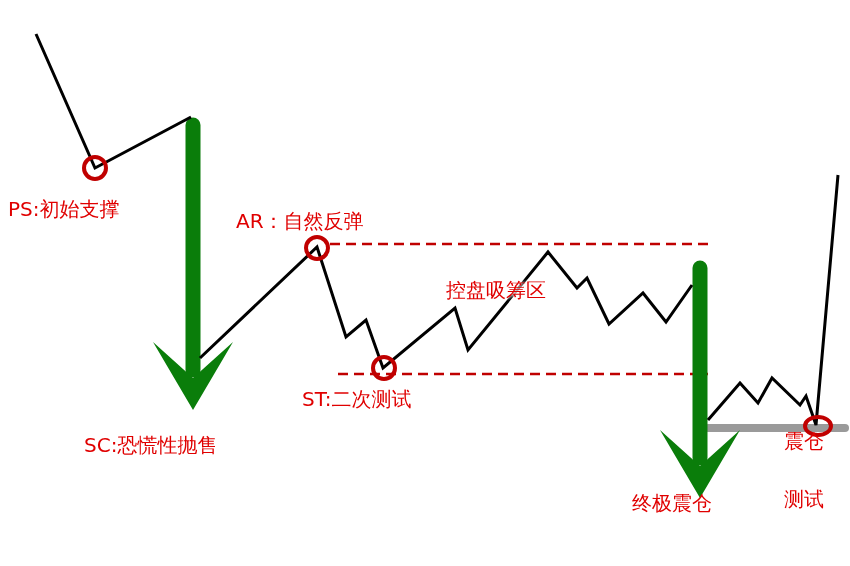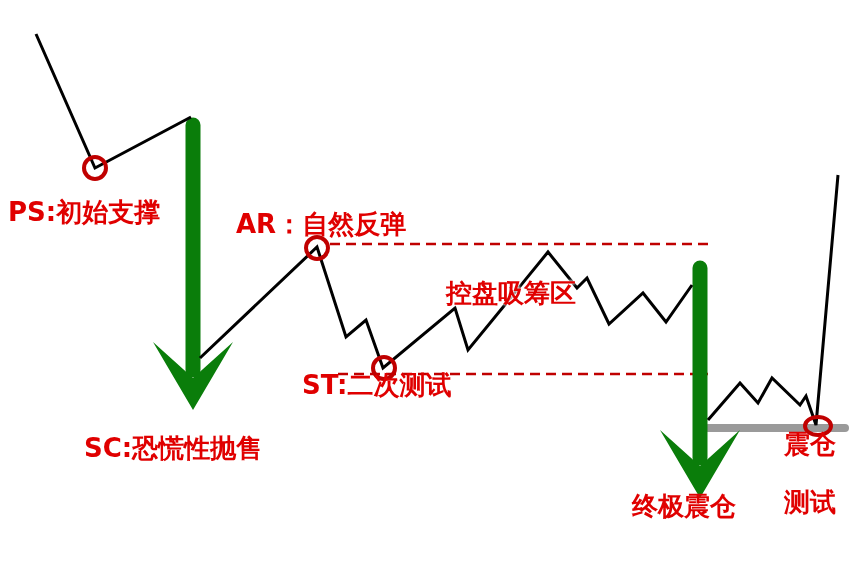--- a/index.html
+++ b/index.html
@@ -1,18 +1,18 @@
 <!DOCTYPE html>
 <html><head>
 <meta charset="utf-8">
 <style>
   html, body { margin:0; padding:0; background:#ffffff; }
   body { width:850px; height:566px; position:relative; overflow:hidden; font-family:"DejaVu Sans", sans-serif; }
   #canvas { position:absolute; left:0; top:0; }
-  .lbl { position:absolute; color:#e00000; font-weight:bold; font-size:26px; line-height:1.1; white-space:nowrap; font-family:"DejaVu Sans", sans-serif; }
+  .lbl { position:absolute; color:#e00000; font-weight:normal; font-size:20px; line-height:1.1; white-space:nowrap; font-family:"DejaVu Sans", sans-serif; }
 </style>
 </head>
 <body>
 
 <svg id="canvas" width="850" height="566" viewBox="0 0 850 566" xmlns="http://www.w3.org/2000/svg">
   <g id="range-lines">
       <line x1="330" y1="244" x2="708" y2="244" stroke="#c00000" stroke-width="2.5" stroke-dasharray="10 6"></line>
       <line x1="338" y1="374" x2="708" y2="374" stroke="#c00000" stroke-width="2.5" stroke-dasharray="10 6"></line>
     </g>
   <g id="support">
@@ -37,17 +37,17 @@
       <circle cx="95" cy="168" r="11" fill="none" stroke="#c00000" stroke-width="4"></circle>
       <circle cx="317" cy="248" r="11" fill="none" stroke="#c00000" stroke-width="4"></circle>
       <circle cx="384" cy="368" r="11" fill="none" stroke="#c00000" stroke-width="4"></circle>
       <ellipse cx="818" cy="426" rx="13" ry="9" fill="none" stroke="#c00000" stroke-width="4"></ellipse>
     </g>
 </svg>
 
 <div class="lbl" style="left:8px; top:198px;">PS:初始支撑</div>
 <div class="lbl" style="left:236px; top:210px;">AR：自然反弹</div>
 <div class="lbl" style="left:84px; top:434px;">SC:恐慌性抛售</div>
-<div class="lbl" style="left:302px; top:371px;">ST:二次测试</div>
+<div class="lbl" style="left:302px; top:388px;">ST:二次测试</div>
 <div class="lbl" style="left:446px; top:279px; text-shadow:0 0 3px #fff,0 0 3px #fff;">控盘吸筹区</div>
 <div class="lbl" style="left:632px; top:492px;">终极震仓</div>
 <div class="lbl" style="left:784px; top:430px;text-align:right;">震仓</div>
 <div class="lbl" style="left:784px; top:488px;">测试</div>
 
 </body></html>

